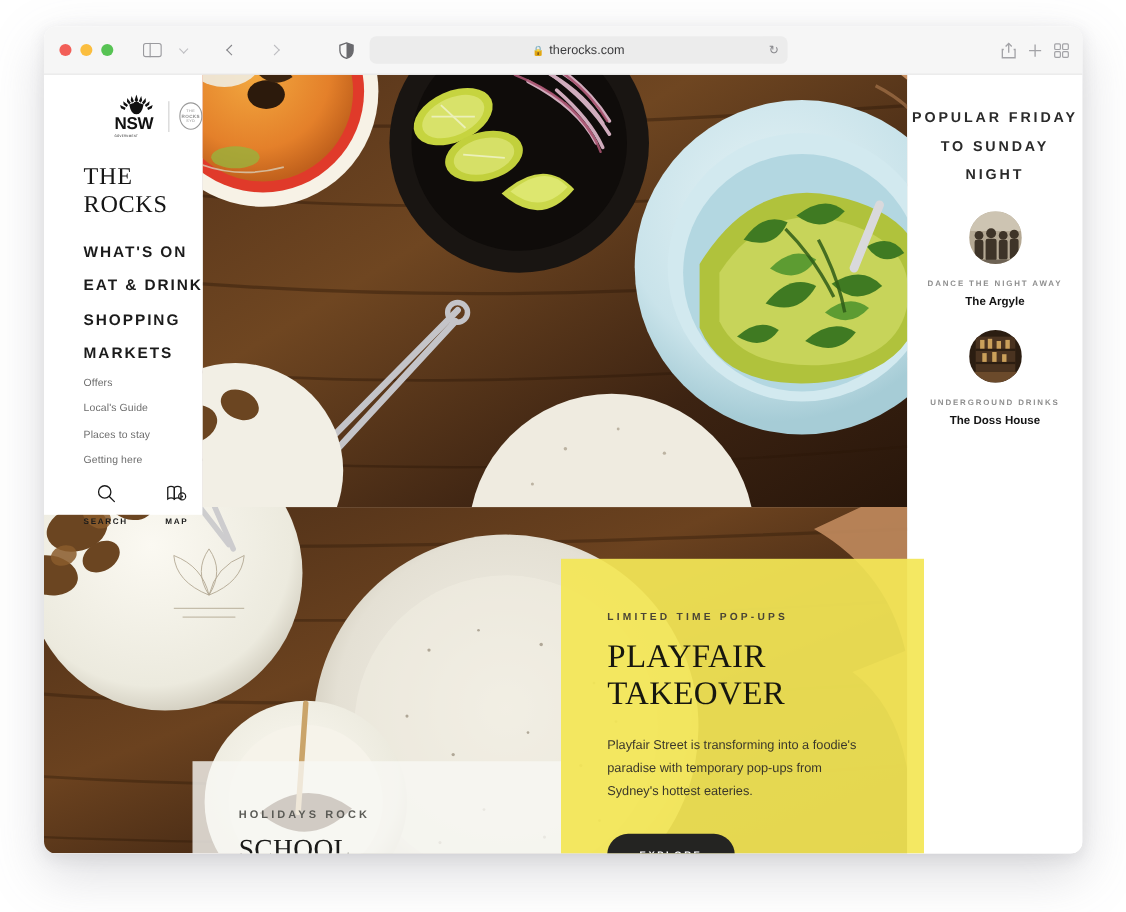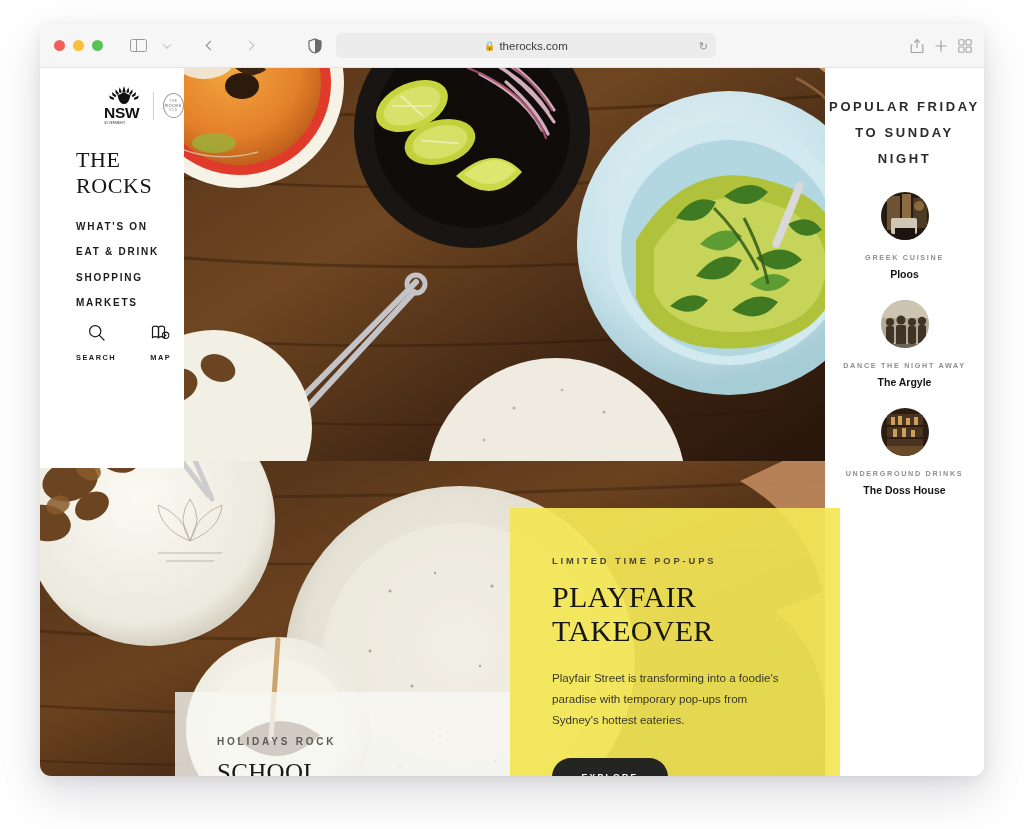--- a/index.html
+++ b/index.html
@@ -142,21 +142,21 @@
     font-family: "Liberation Serif", serif;
     font-size: 22px;
     line-height: 1.18;
     letter-spacing: 0.6px;
     color: #151515;
     margin-top: 22px;
   }
 
   #primary-nav { margin-top: 22px; }
   .pnav-item {
-    font-size: 10px;
+    font-size: 14px;
     font-weight: 700;
     letter-spacing: 1.75px;
     color: #1b1b1b;
     margin-bottom: 14.5px;
     white-space: nowrap;
   }
 
   #secondary-nav { margin-top: 14px; }
   .snav-item {
     font-size: 9.5px;
@@ -587,20 +587,26 @@
         <div>ROCKS</div>
       </div>
 
       <nav id="primary-nav">
         <div class="pnav-item">WHAT'S ON</div>
         <div class="pnav-item">EAT &amp; DRINK</div>
         <div class="pnav-item">SHOPPING</div>
         <div class="pnav-item">MARKETS</div>
       </nav>
 
+      <nav id="secondary-nav">
+        <div class="snav-item">Offers</div>
+        <div class="snav-item">Local's Guide</div>
+        <div class="snav-item">Places to stay</div>
+        <div class="snav-item">Getting here</div>
+      </nav>
 
       <div id="tools-row">
         <div class="tool">
           <svg width="17" height="17" viewBox="0 0 17 17">
             <circle cx="7.2" cy="7.2" r="5.6" fill="none" stroke="#1b1b1b" stroke-width="1.2"></circle>
             <path d="M11.4 11.4 L16 16" stroke="#1b1b1b" stroke-width="1.2" stroke-linecap="round"></path>
           </svg>
           <span class="tool-label">SEARCH</span>
         </div>
         <div class="tool">
@@ -611,35 +617,20 @@
             <circle cx="14.6" cy="11.3" r="0.9" fill="#1b1b1b"></circle>
           </svg>
           <span class="tool-label">MAP</span>
         </div>
       </div>
     </div>
 
     <aside id="right-col">
       <div id="popular-heading">POPULAR FRIDAY TO SUNDAY NIGHT</div>
 
-      <div class="feature">
-        <div class="feature-thumb">
-          <svg width="48" height="48" viewBox="0 0 48 48">
-            <rect width="48" height="48" fill="#241a12"></rect>
-            <rect x="6" y="4" width="13" height="34" fill="#6d5233"></rect>
-            <rect x="21" y="2" width="9" height="28" fill="#8d6b41"></rect>
-            <rect x="32" y="6" width="14" height="30" fill="#4d3a24"></rect>
-            <rect x="10" y="26" width="26" height="16" rx="2" fill="#cfc7b6"></rect>
-            <rect x="14" y="36" width="20" height="12" fill="#1b140e"></rect>
-            <circle cx="38" cy="14" r="5" fill="#c79a52" opacity="0.5"></circle>
-          </svg>
-        </div>
-        <div class="feature-kicker">GREEK CUISINE</div>
-        <div class="feature-name">Ploos</div>
-      </div>
 
       <div class="feature">
         <div class="feature-thumb">
           <svg width="48" height="48" viewBox="0 0 48 48">
             <rect width="48" height="48" fill="#b4a893"></rect>
             <rect y="0" width="48" height="18" fill="#cdc4b2"></rect>
             <g fill="#3e3428">
               <circle cx="9" cy="22" r="4"></circle>
                 <rect x="5" y="26" width="8" height="18" rx="2"></rect>
               <circle cx="20" cy="20" r="4.5"></circle>

